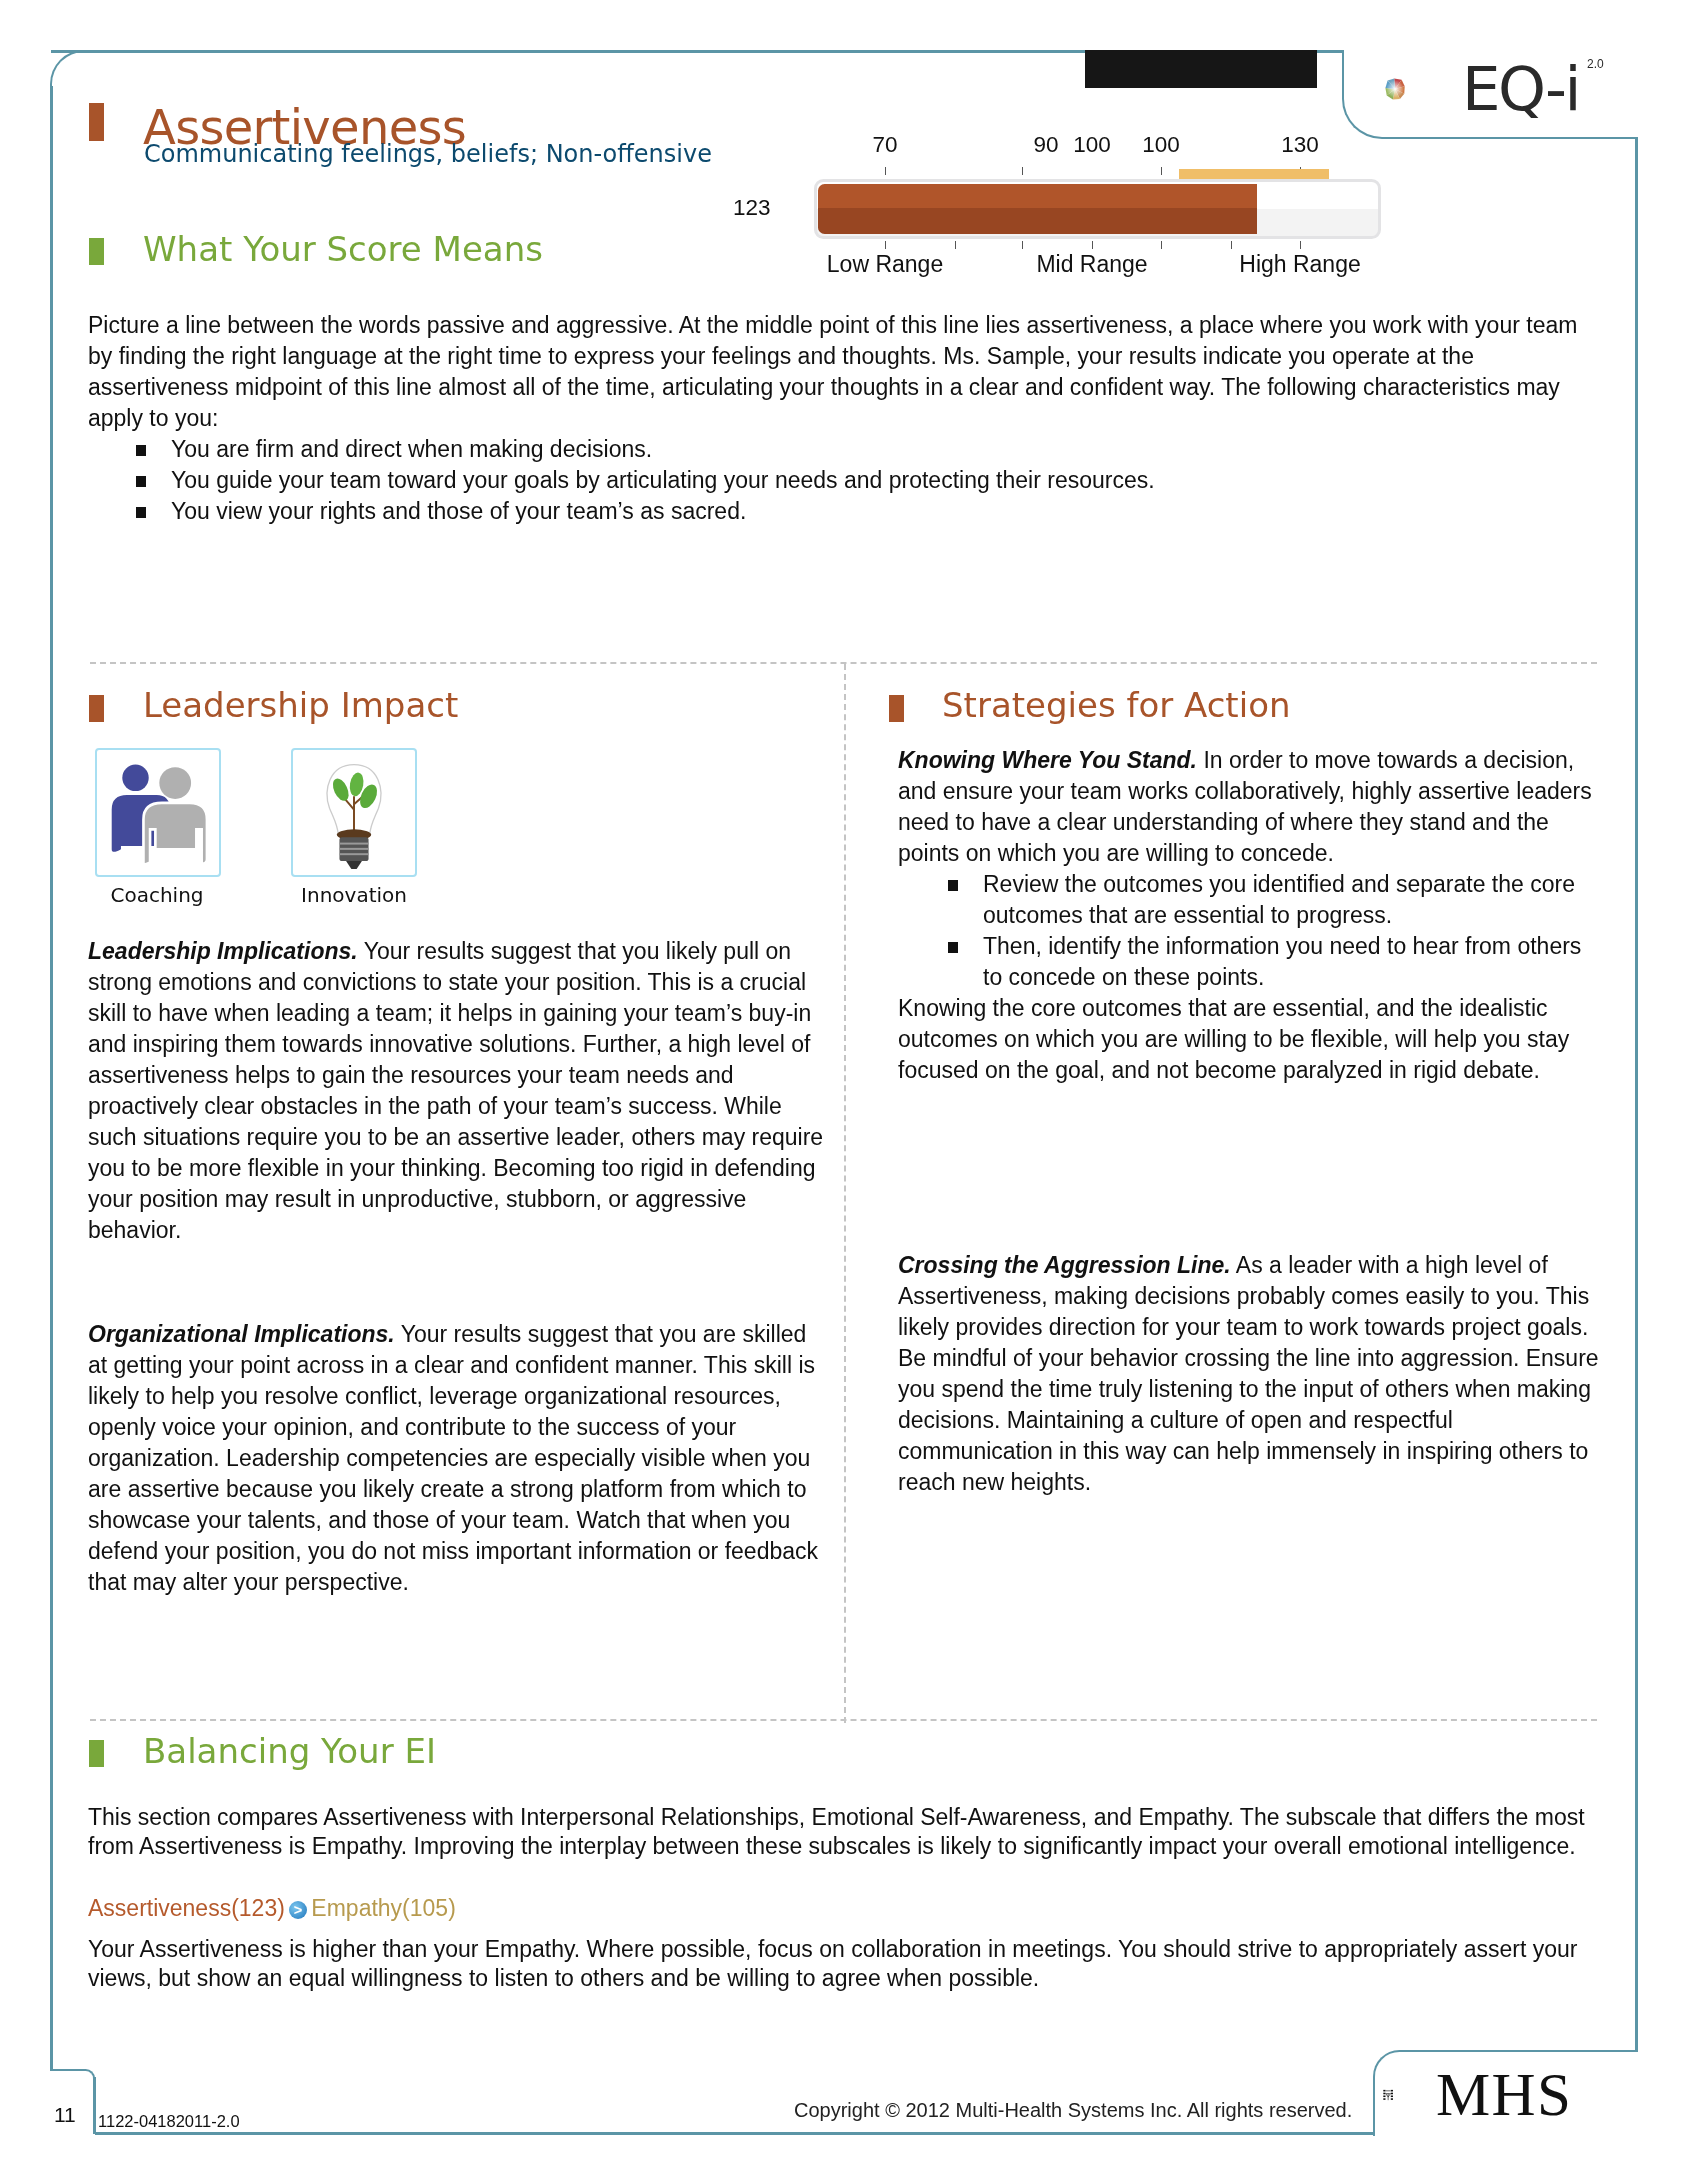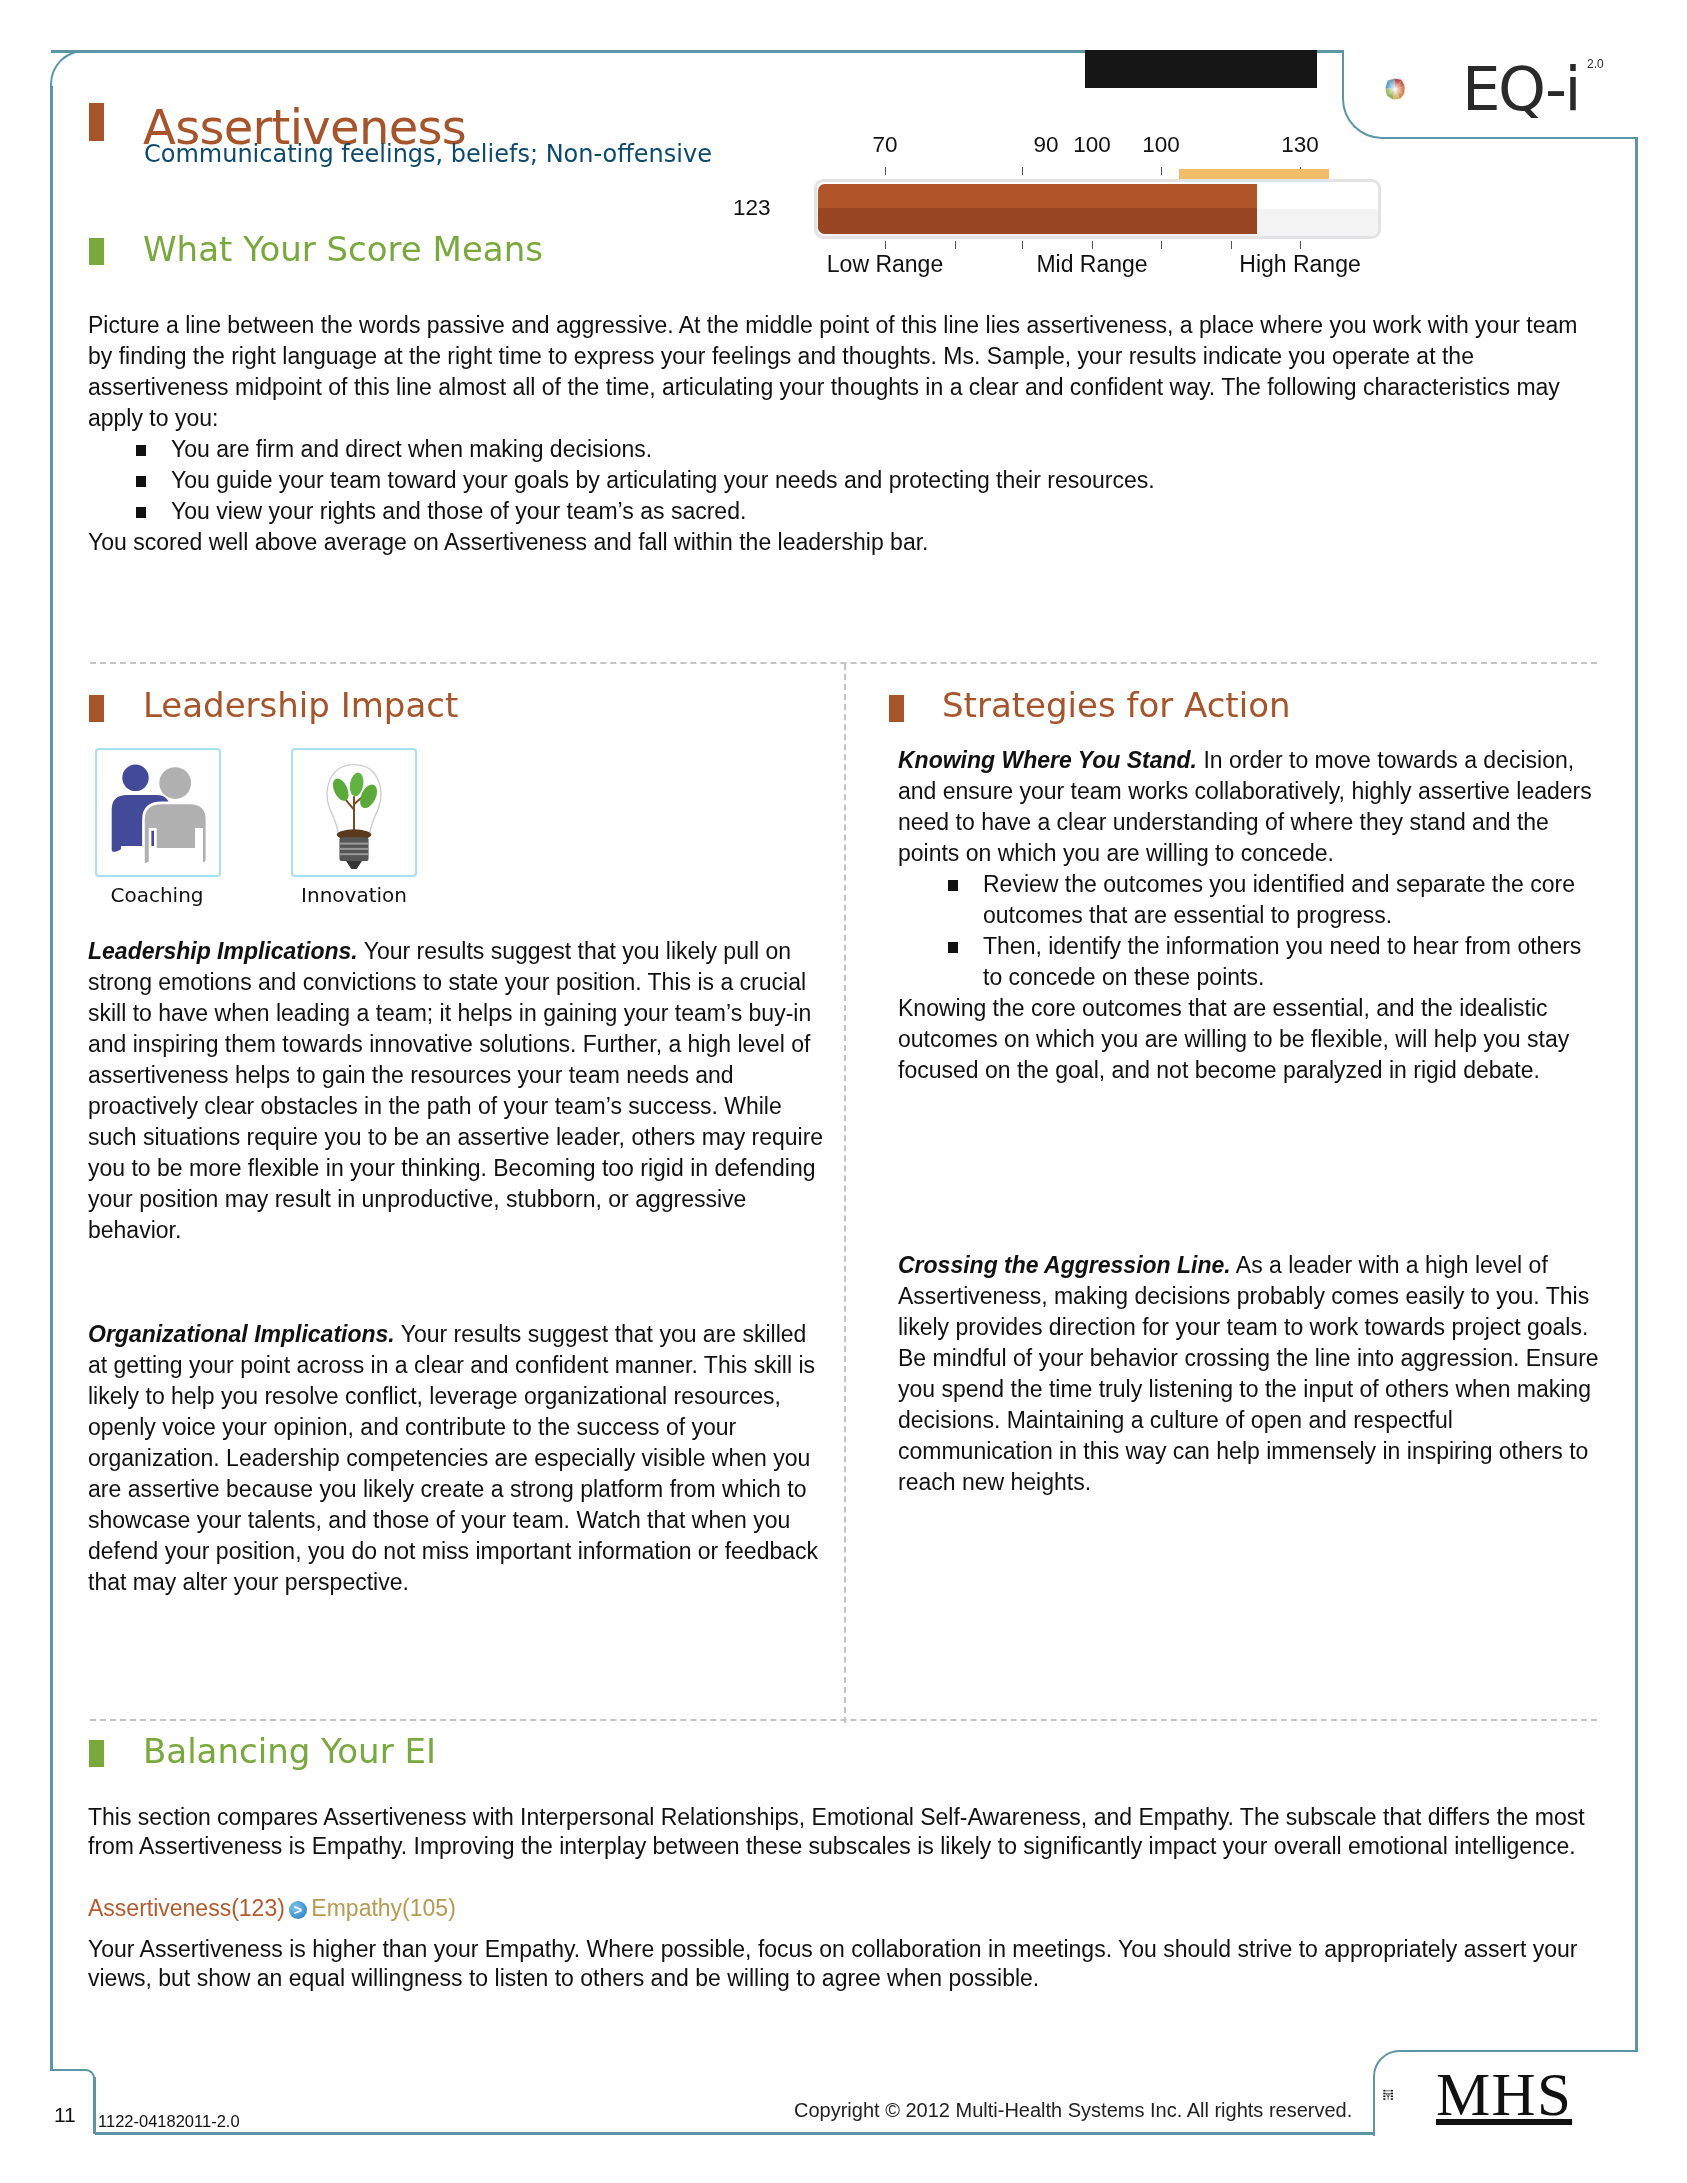--- a/index.html
+++ b/index.html
@@ -61,21 +61,21 @@
   .compare { position: absolute; left: 88px; top: 1895px; font-size: 23px; white-space: nowrap; }
   .cmp-a { color: #b55a2c; }
   .cmp-b { color: #b79a4e; }
   .cmp-icon { display: inline-block; width: 18.5px; height: 18.5px; border-radius: 50%; background: radial-gradient(circle at 35% 35%, #7cc7f0, #1c73b9); color: #fff; font-size: 14.6px; line-height: 18.5px; text-align: center; font-weight: bold; vertical-align: 1.3px; margin: 0 4px; }
 
   
   .page-num { position: absolute; left: 54px; top: 2103px; font-size: 21px; }
   .doc-code { position: absolute; left: 98px; top: 2112px; font-size: 16.5px; }
   .copyright { position: absolute; left: 794px; top: 2099px; font-size: 20px; color: #222; }
   .mhs-logo { position: absolute; left: 1383px; top: 2069px; width: 225px; height: 53px; }
-  .mhs-text { position: absolute; left: 1436px; top: 2064px; font-family: "Liberation Serif", serif; font-size: 61px; letter-spacing: 1.3px; color: #111; line-height: 61px; text-decoration: underline; }
+  .mhs-text { position: absolute; left: 1436px; top: 2064px; font-family: "Liberation Serif", serif; font-size: 61px; letter-spacing: 1.3px; color: #111; line-height: 61px; }
 </style>
 </head>
 <body>
 
 <div class="frame-tl"></div>
 <div class="frame-top"></div>
 <div class="frame-left"></div>
 <div class="frame-right"></div>
 <div class="logo-notch"></div>
 <div class="redact"></div>
@@ -145,21 +145,20 @@
 <div class="h-bar green" style="left:89px; top:238px; height:26.5px;"></div>
 <h2 class="h-text sec-green" style="left:143px; top:229px;">What Your Score Means</h2>
 
 <div class="para" style="left:88px; top:310px; width:1515px;">
   <p>Picture a line between the words passive and aggressive. At the middle point of this line lies assertiveness, a place where you work with your team by finding the right language at the right time to express your feelings and thoughts. Ms. Sample, your results indicate you operate at the assertiveness midpoint of this line almost all of the time, articulating your thoughts in a clear and confident way. The following characteristics may apply to you:</p>
   <ul class="sq" style="margin-left:43px;">
     <li>You are firm and direct when making decisions.</li>
     <li>You guide your team toward your goals by articulating your needs and protecting their resources.</li>
     <li>You view your rights and those of your team’s as sacred.</li>
   </ul>
-  <p>You scored well above average on Assertiveness and fall within the leadership bar.</p>
 </div>
 
 <div class="dash-h" style="left:90px; top:662px; width:1507px;"></div>
 <div class="dash-v" style="left:844px; top:664px; height:1059px;"></div>
 
 <div class="h-bar brown" style="left:89px; top:695px; height:26.5px;"></div>
 <h2 class="h-text sec-brown" style="left:143px; top:685px;">Leadership Impact</h2>
 
 <div class="impact-card" style="left:95px; top:748px;">
   <svg width="122" height="125" viewBox="0 0 184 189">

